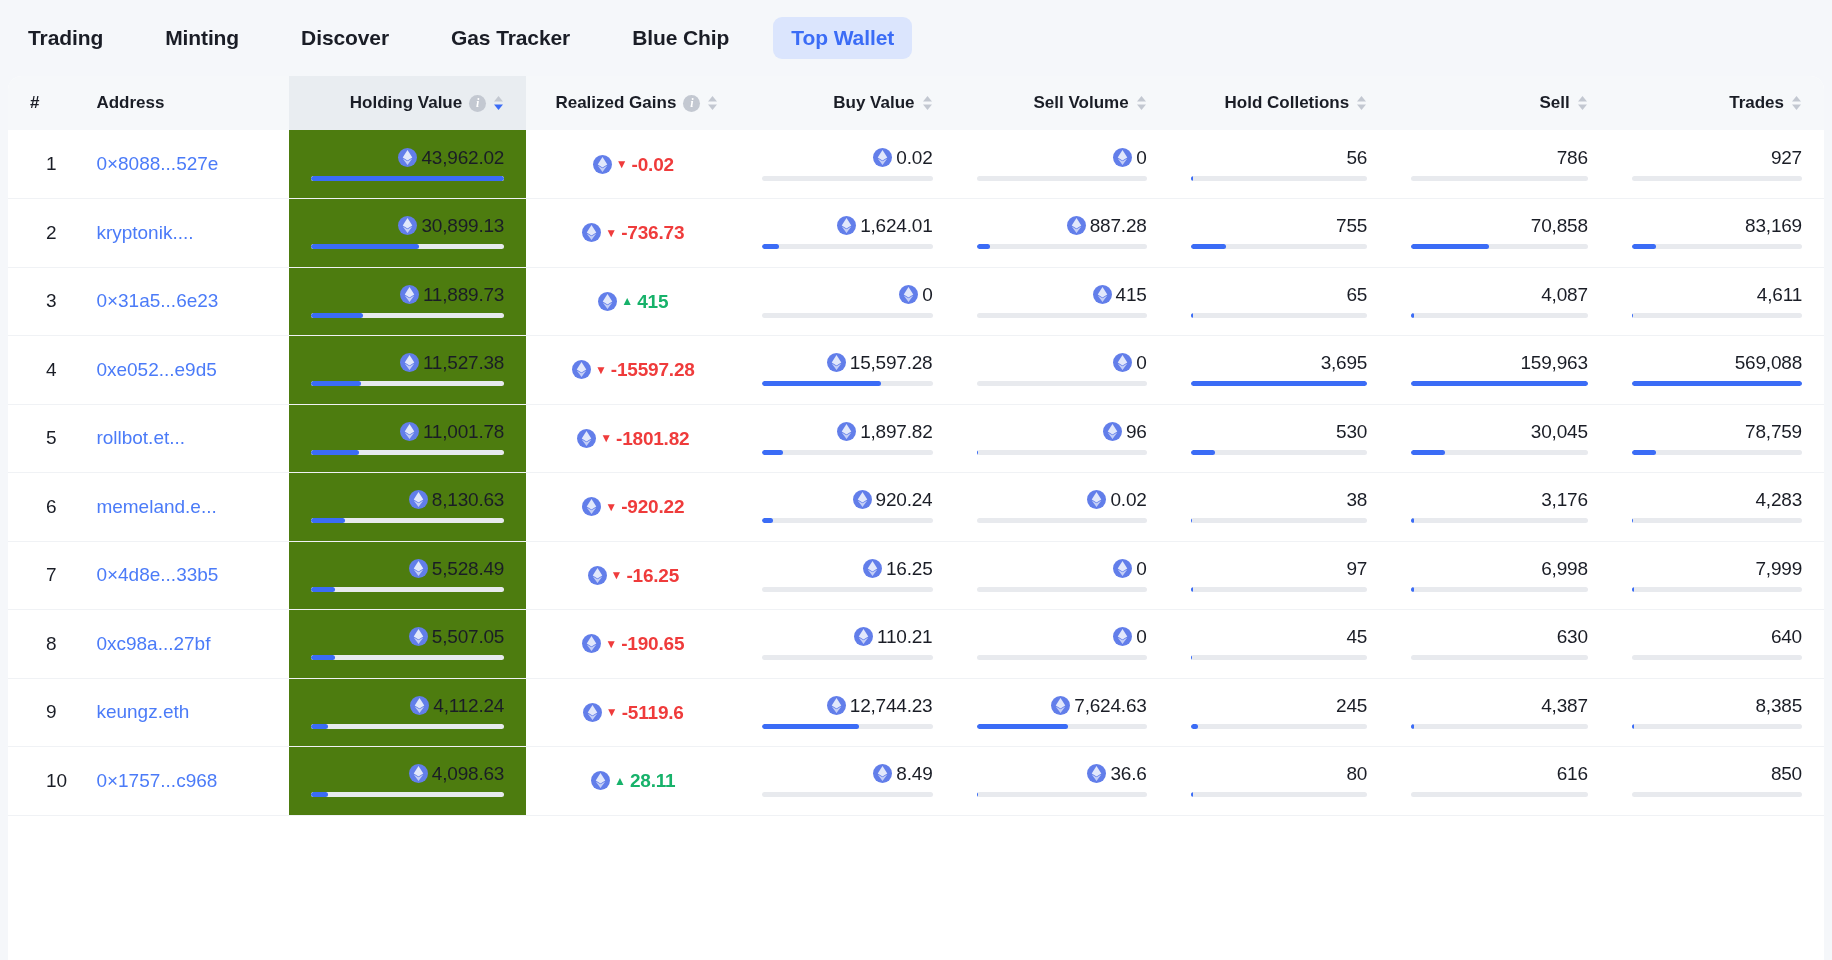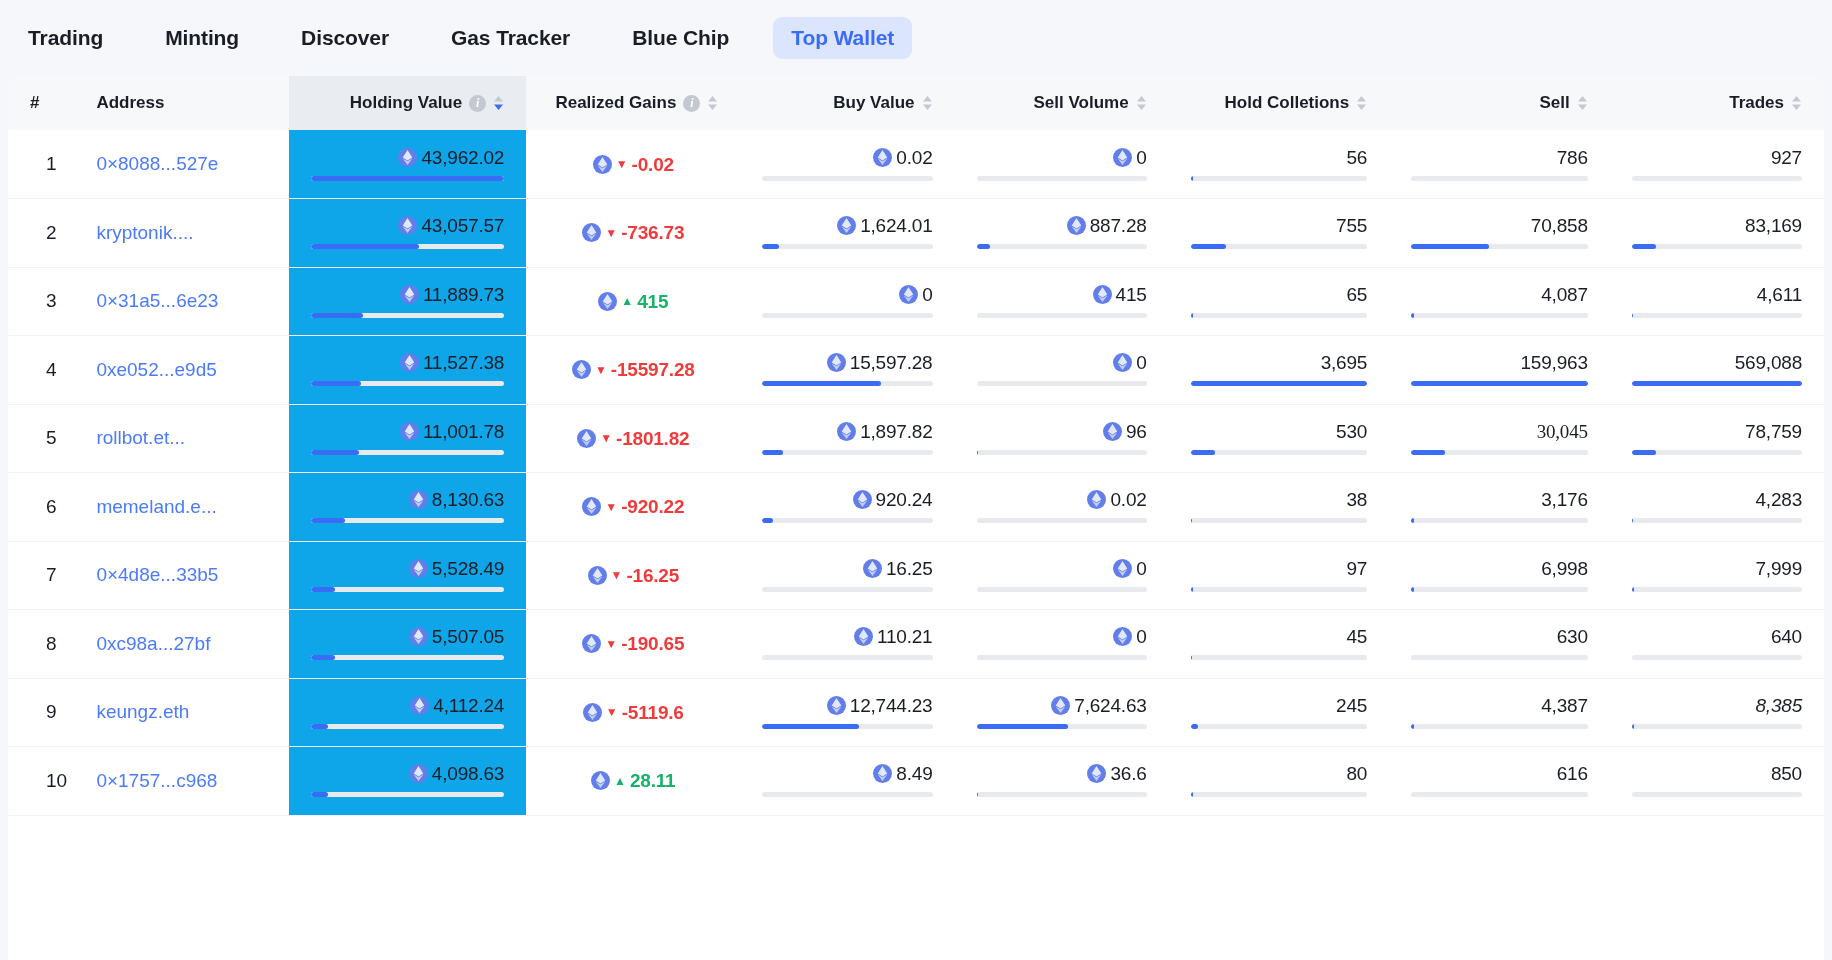--- a/index.html
+++ b/index.html
@@ -90,21 +90,21 @@
   tbody tr { border-bottom: 1px solid #f0f2f5; height: 68.5px; }
   tbody td {
     padding: 0 22px;
     vertical-align: middle;
     font-size: 19px;
     color: #1a1d26;
   }
   td.rank { text-align: left; font-size: 19px; color: #1a1d26; padding-left: 38px; }
   td.addr { text-align: left; }
   td.num  { text-align: right; }
-  td.hl   { background: #0ea5e9; }
+  td.hl   { background: #4d7c0f; }
 
   .addr-link {
     color: #4b7bf8;
     font-size: 19px;
     cursor: pointer;
     white-space: nowrap;
   }
 
   .cell {
     display: flex;
@@ -333,21 +333,21 @@
           <td class="addr" style="width: 200px;"><span class="addr-link">kryptonik....</span></td>
           <td class="num hl" style="width: 222px;">
             <div class="cell">
               <div class="val">
                 <span class="eth">
                   <svg width="11" height="15" viewBox="0 0 11 16">
                     <path d="M5.5 0 L10.6 8.1 L5.5 11.1 L0.4 8.1 Z" fill="#ffffff" opacity="0.82"></path>
                     <path d="M5.5 12.1 L10.6 9.1 L5.5 16 L0.4 9.1 Z" fill="#ffffff" opacity="0.62"></path>
                   </svg>
                 </span>
-                <span class="num-t">43,057.57</span>
+                <span class="num-t">30,899.13</span>
               </div>
               <div class="bar">
                 <i style="width: 56%;"></i>
               </div>
             </div>
           </td>
           <td class="num" style="width: 200px;">
             <div class="cell center">
               <div class="val">
                 <span class="eth">
@@ -684,21 +684,21 @@
           <td class="num" style="width: 206px;">
             <div class="cell">
               <div class="val">
                 <span class="num-t">530</span>
               </div>
               <div class="bar">
                 <i style="width: 14%;"></i>
               </div>
             </div>
           </td>
-          <td class="num" style="width: 206px; font-family: Liberation Serif, serif;">
+          <td class="num" style="width: 206px;">
             <div class="cell">
               <div class="val">
                 <span class="num-t">30,045</span>
               </div>
               <div class="bar">
                 <i style="width: 19%;"></i>
               </div>
             </div>
           </td>
           <td class="num" style="width: 200px;">
@@ -1078,21 +1078,21 @@
           <td class="num" style="width: 206px; margin-top: 20px;">
             <div class="cell">
               <div class="val">
                 <span class="num-t">4,387</span>
               </div>
               <div class="bar">
                 <i style="width: 1.5%;"></i>
               </div>
             </div>
           </td>
-          <td class="num" style="width: 200px; font-style: italic;">
+          <td class="num" style="width: 200px;">
             <div class="cell">
               <div class="val">
                 <span class="num-t">8,385</span>
               </div>
               <div class="bar">
                 <i style="width: 1.5%;"></i>
               </div>
             </div>
           </td>
         </tr>

